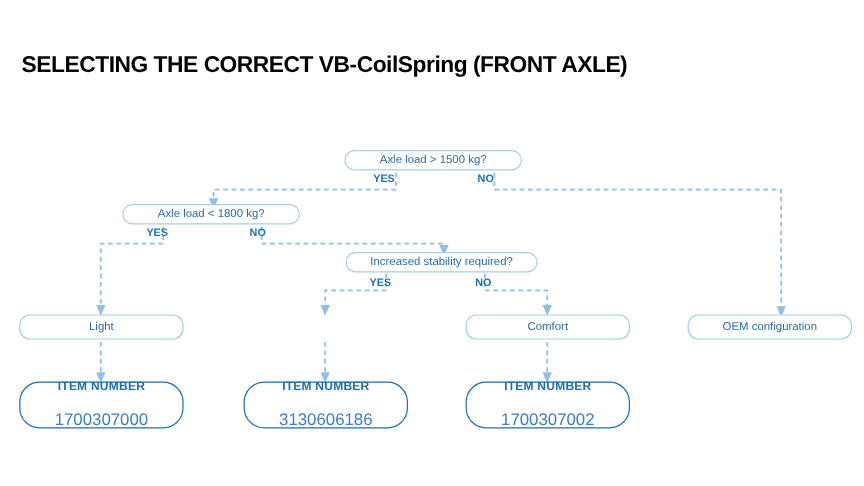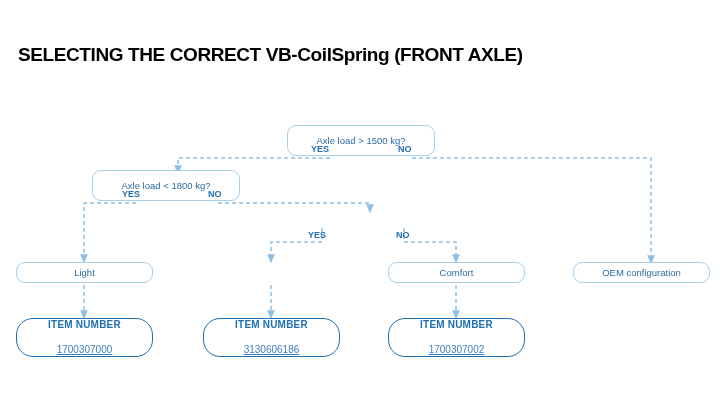--- a/index.html
+++ b/index.html
@@ -37,21 +37,21 @@
     text-align: center;
     border: 1px solid #9dc6e8;
     border-radius: 9px;
     background: #ffffff;
     color: #2b6ca3;
     font-size: 9.5px;
     line-height: 1.25;
     white-space: nowrap;
   }
   .node.question {
-    height: 31px;
+    height: 17px;
     padding: 0 8px;
     border-color: #a8cde9;
   }
   .node.result {
     height: 21px;
     padding: 2px 10px;
     border-color: #a8cde9;
   }
   .node.item {
     flex-direction: column;
@@ -60,24 +60,23 @@
     border: 1.6px solid #1f6fb2;
     border-radius: 17px;
   }
   .item-title {
     font-weight: bold;
     font-size: 10px;
     color: #1f6fb2;
     letter-spacing: 0.2px;
   }
   .item-number {
-    font-size: 10px;
+    font-size: 14px;
     color: #3f7fbd;
     margin-top: 12px;
-    text-decoration: underline;
   }
   .edge-label {
     position: absolute;
     font-size: 9px;
     font-weight: bold;
     color: #1f6fb2;
     white-space: nowrap;
   }
   #svg-layer {
     position: absolute;
@@ -120,24 +119,27 @@
       <path d="M271,285 L271,315" marker-end="url(#arrow)"></path>
 
       <path d="M456,285 L456,315" marker-end="url(#arrow)"></path>
     </g>
   </svg>
 
   <div class="node question" style="left:287px; top:125px; width:148px;">
     <span>Axle load &gt; 1500 kg?</span>
   </div>
 
-  <div class="node question" style="left:92px; top:170px; width:148px;">
+  <div class="node question" style="left:102px; top:170px; width:148px;">
     <span>Axle load &lt; 1800 kg?</span>
   </div>
 
+  <div class="node question" style="left:288px; top:210px; width:160px;">
+    <span>Increased stability required?</span>
+  </div>
 
   <div class="edge-label" style="left:311px; top:144px;">YES</div>
   <div class="edge-label" style="left:398px; top:144px;">NO</div>
 
   <div class="edge-label" style="left:122px; top:189px;">YES</div>
   <div class="edge-label" style="left:208px; top:189px;">NO</div>
 
   <div class="edge-label" style="left:308px; top:230px;">YES</div>
   <div class="edge-label" style="left:396px; top:230px;">NO</div>
 

